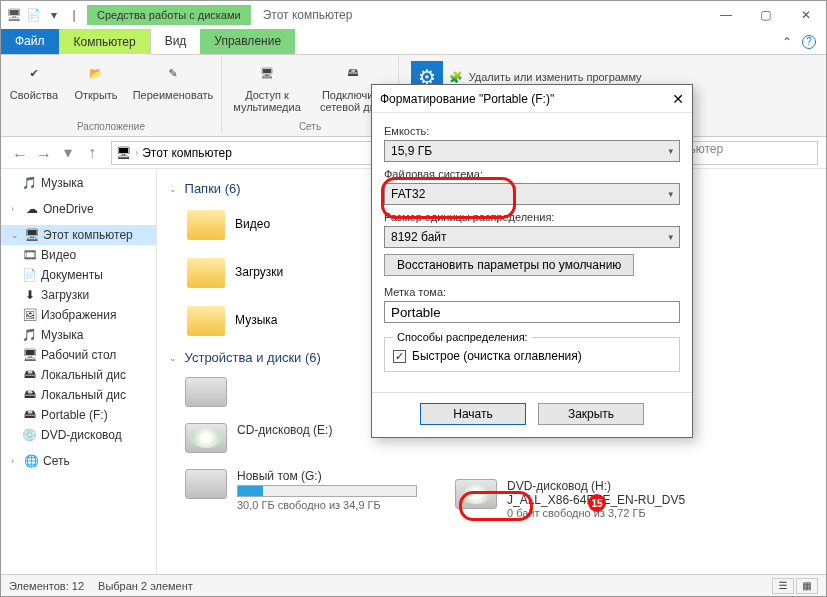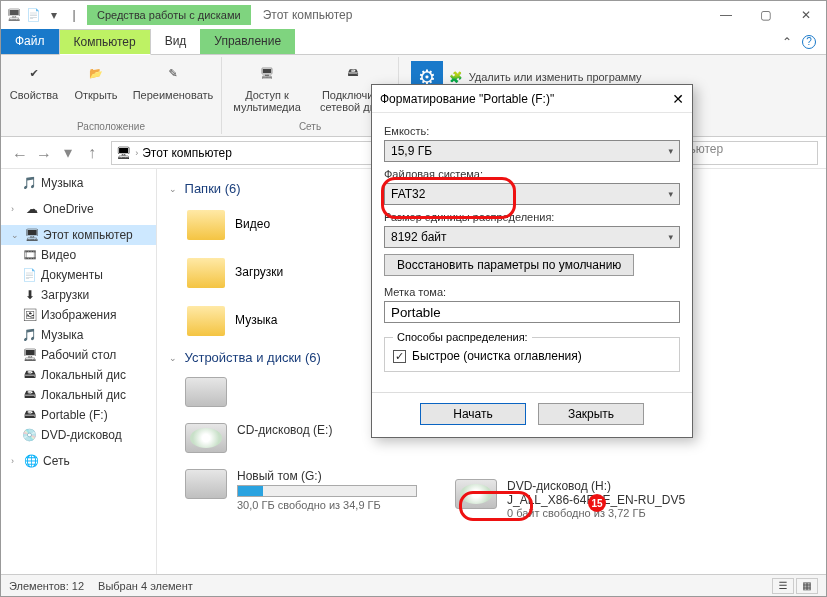--- a/index.html
+++ b/index.html
@@ -296,21 +296,21 @@
           <div class="name" style="white-space:pre-line">DVD-дисковод (H:)
 J_ALL_X86-64FRE_EN-RU_DV5</div>
           <div class="sub">0 байт свободно из 3,72 ГБ</div>
         </div>
       </div>
     </div>
   </div>
 
   <div class="status">
     <span>Элементов: 12</span>
-    <span>Выбран 4 элемент</span>
+    <span>Выбран 2 элемент</span>
     <div class="viewbtns">
       <div>☰</div>
       <div>▦</div>
     </div>
   </div>
 </div>
 
 <div class="dialog">
   <div class="dtitle">
     <span>Форматирование "Portable (F:)"</span>

